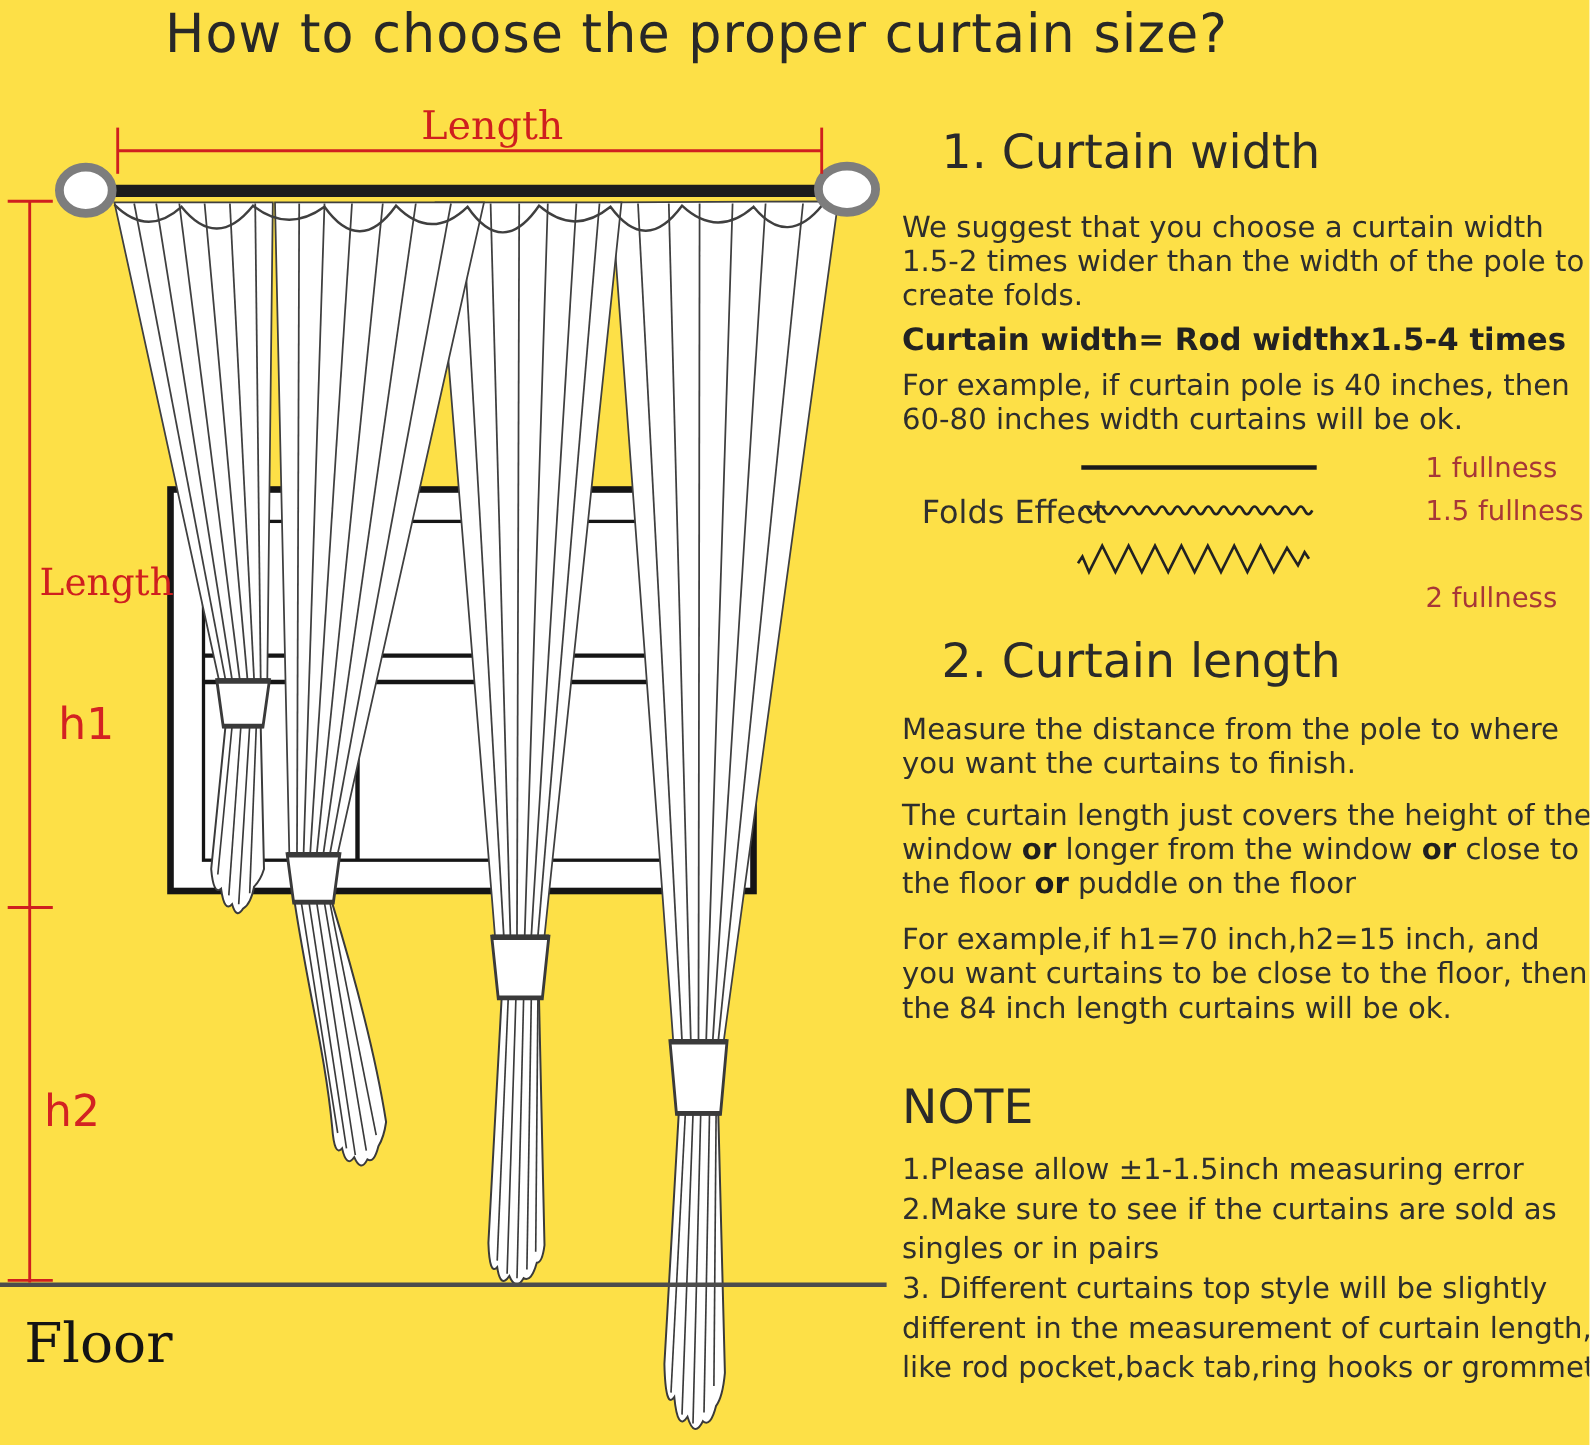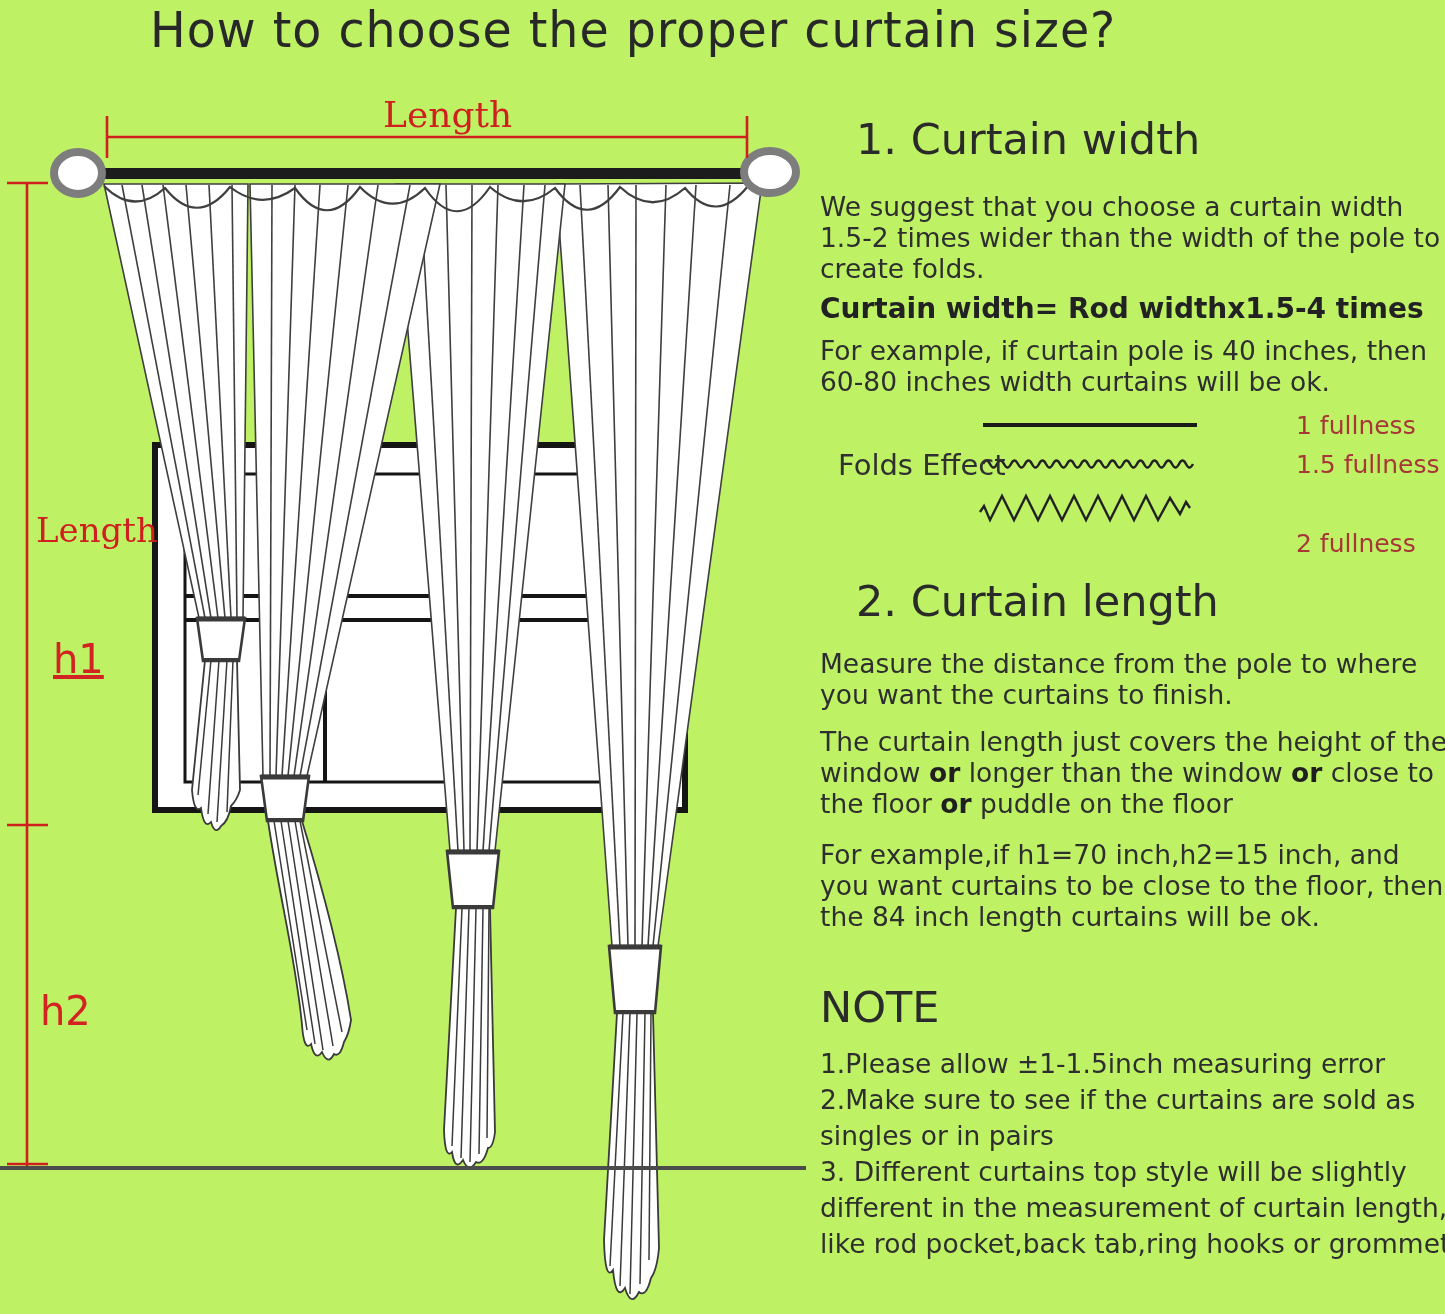--- a/index.html
+++ b/index.html
@@ -1,25 +1,25 @@
 <!DOCTYPE html>
 <html><head>
 <meta charset="utf-8">
 <style>
   html,body{margin:0;padding:0;background:#ffffff;}
-  #stage{position:relative;width:1445px;height:1314px;background:#bef264;overflow:hidden;
+  #stage{position:relative;width:1445px;height:1314px;background:#fde047;overflow:hidden;
          font-family:"DejaVu Sans","Liberation Sans",sans-serif;color:#2d2d2d;}
   #art{position:absolute;left:0;top:0;}
   .abs{position:absolute;}
   .title{left:150px;top:2px;width:1200px;font-size:49px;letter-spacing:1px;color:#282828;white-space:nowrap;transform:scaleX(.97);transform-origin:left top;}
   .red-serif{font-family:"DejaVu Serif","Liberation Serif",serif;color:#cf1f1f;}
   .width-label{left:383px;top:94px;font-size:36px;}
   .length-label{left:36px;top:510px;font-size:34px;}
   .hlabel{color:#d32222;font-size:40px;}
-  .h1-label{left:53px;top:636px;text-decoration:underline;}
+  .h1-label{left:53px;top:636px;}
   .h2-label{left:40px;top:988px;}
   .floor-label{left:22px;top:1192px;font-family:"DejaVu Serif","Liberation Serif",serif;color:#141414;font-size:50px;}
   .h-sec{font-size:43px;color:#2a2a2a;}
   .sec1-h{left:856px;top:114px;text-align:center;}
   .sec2-h{left:856px;top:576px;}
   .note-h{left:820px;top:982px;}
   .para{left:820px;width:628px;font-size:26.5px;line-height:31px;color:#2e2e2e;}
   .p1{top:191px;}
   .formula{left:820px;top:292px;font-size:28px;font-weight:bold;color:#222;}
   .p2{top:335px;}
@@ -163,34 +163,35 @@
       <polyline stroke="#222222" stroke-width="2.4" points="980,512 984,506 990,520 1002,496 1014,520 1026,496 1038,520 1050,496 1062,520 1074,496 1086,520 1098,496 1110,520 1122,496 1134,520 1146,496 1158,520 1170,498 1180,514 1186,502 1190,508"></polyline>
     </g>
   </svg>
 
   <div class="abs title">How to choose the proper curtain size?</div>
 
   <div class="abs red-serif width-label">Length</div>
   <div class="abs red-serif length-label">Length</div>
   <div class="abs hlabel h1-label">h1</div>
   <div class="abs hlabel h2-label">h2</div>
+  <div class="abs floor-label">Floor</div>
 
   <div class="abs h-sec sec1-h">1. Curtain width</div>
   <div class="abs para p1">We suggest that you choose a curtain width 1.5-2 times wider than the width of the pole to create folds.</div>
   <div class="abs formula">Curtain width= Rod widthx1.5-4 times</div>
   <div class="abs para p2">For example, if curtain pole is 40 inches, then 60-80 inches width curtains will be ok.</div>
 
   <div class="abs folds-label">Folds Effect</div>
   <div class="abs fullness f1">1 fullness</div>
   <div class="abs fullness f2">1.5 fullness</div>
   <div class="abs fullness f3">2 fullness</div>
 
   <div class="abs h-sec sec2-h">2. Curtain length</div>
   <div class="abs para p3">Measure the distance from the pole to where you want the curtains to finish.</div>
-  <div class="abs para p4"><span>The curtain length just covers the height of the window </span><b>or</b><span> longer than the window </span><b>or</b><span> close to the floor </span><b>or</b><span> puddle on the floor</span></div>
+  <div class="abs para p4"><span>The curtain length just covers the height of the window </span><b>or</b><span> longer from the window </span><b>or</b><span> close to the floor </span><b>or</b><span> puddle on the floor</span></div>
   <div class="abs para p5">For example,if h1=70 inch,h2=15 inch, and you want curtains to be close to the floor, then the 84 inch length curtains will be ok.</div>
 
   <div class="abs h-sec note-h">NOTE</div>
   <div class="abs notes">
     <div>1.Please allow ±1-1.5inch measuring error</div>
     <div>2.Make sure to see if the curtains are sold as singles or in pairs</div>
     <div>3. Different curtains top style will be slightly different in the measurement of curtain length, like rod pocket,back tab,ring hooks or grommet</div>
   </div>
 
 </div>

